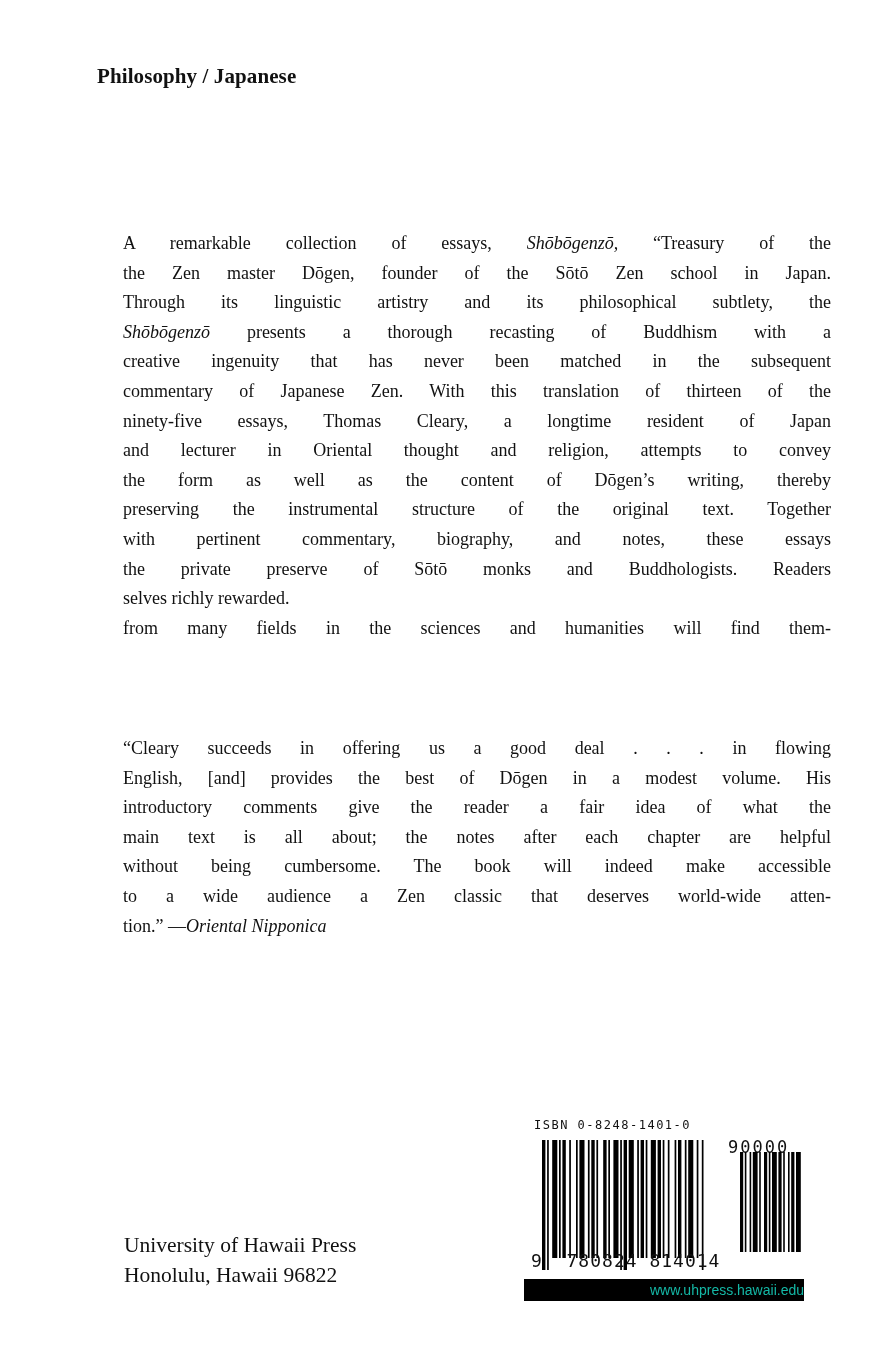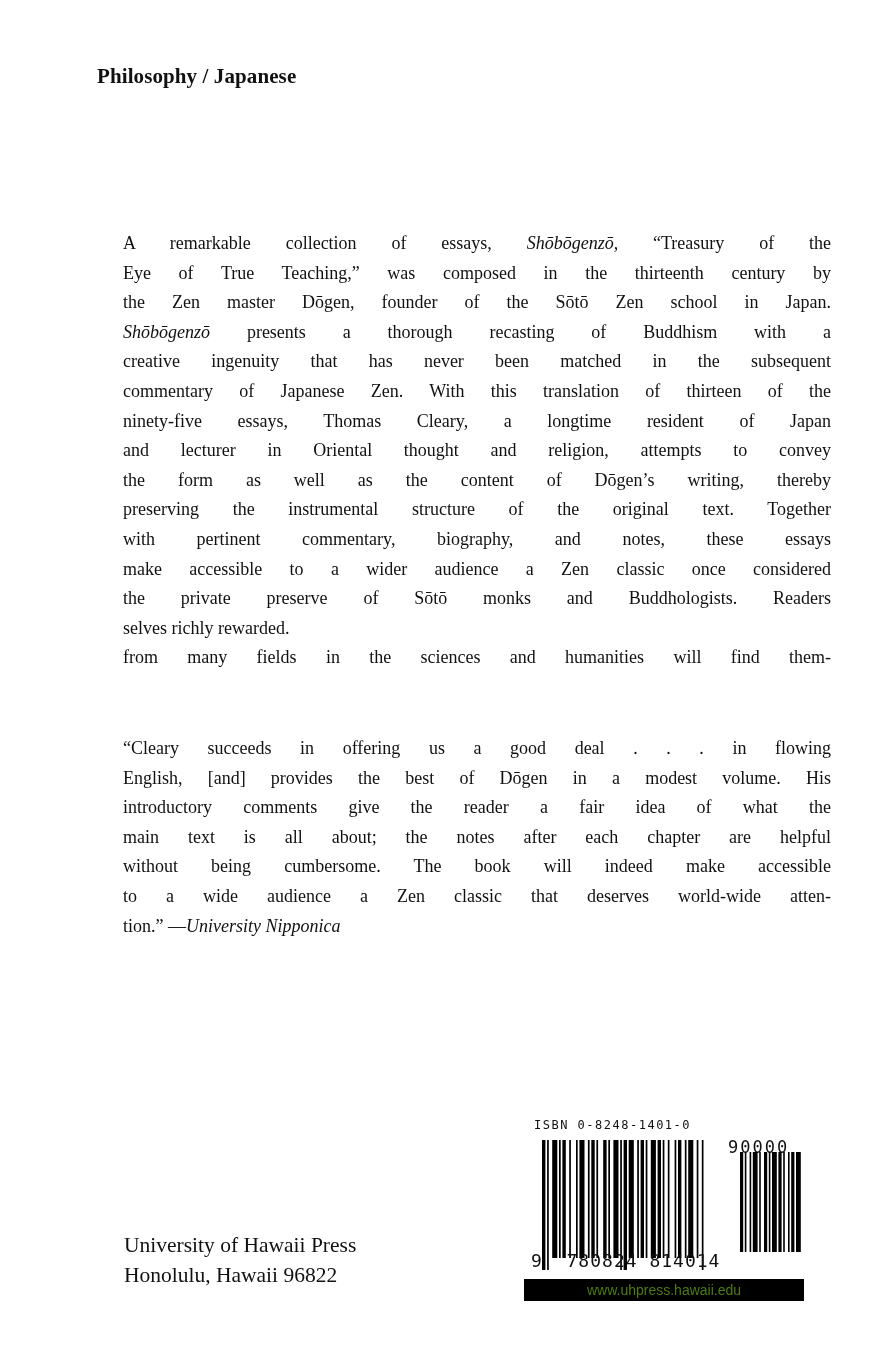--- a/index.html
+++ b/index.html
@@ -33,54 +33,53 @@
   .price-label {
     position: absolute; left: 728px; top: 1137px;
     font-family: "DejaVu Sans Mono", monospace; font-size: 17px; letter-spacing: 2px;
   }
   .ean-digits {
     position: absolute; left: 531px; top: 1250px;
     font-family: "DejaVu Sans Mono", monospace; font-size: 18px; letter-spacing: 1px;
   }
   .url-bar {
     position: absolute; left: 524px; top: 1279px; width: 280px; height: 22px;
-    background: #000; color: #4d7c0f; text-align: center;
+    background: #000; color: #14b8a6; text-align: right;
     font-family: "Liberation Sans", sans-serif; font-size: 14px; line-height: 22px;
   }
 </style>
 </head>
 <body>
 
 <div class="category">Philosophy / Japanese</div>
 
 <div class="para" id="desc">
     <span class="line"><span>A remarkable collection of essays, </span><em>Shōbōgenzō,</em><span> “Treasury of the</span></span>
-    <span class="line"><span>Eye of True Teaching,” was composed in the thirteenth century by</span></span>
     <span class="line"><span>the Zen master Dōgen, founder of the Sōtō Zen school in Japan.</span></span>
+    <span class="line"><span>Through its linguistic artistry and its philosophical subtlety, the</span></span>
     <span class="line"><em>Shōbōgenzō</em><span> presents a thorough recasting of Buddhism with a</span></span>
     <span class="line"><span>creative ingenuity that has never been matched in the subsequent</span></span>
     <span class="line"><span>commentary of Japanese Zen. With this translation of thirteen of the</span></span>
     <span class="line"><span>ninety-five essays, Thomas Cleary, a longtime resident of Japan</span></span>
     <span class="line"><span>and lecturer in Oriental thought and religion, attempts to convey</span></span>
     <span class="line"><span>the form as well as the content of Dōgen’s writing, thereby</span></span>
     <span class="line"><span>preserving the instrumental structure of the original text. Together</span></span>
     <span class="line"><span>with pertinent commentary, biography, and notes, these essays</span></span>
-    <span class="line"><span>make accessible to a wider audience a Zen classic once considered</span></span>
     <span class="line"><span>the private preserve of Sōtō monks and Buddhologists. Readers</span></span>
     <span class="line last"><span>selves richly rewarded.</span></span>
     <span class="line"><span>from many fields in the sciences and humanities will find them-</span></span>
   </div>
 <div class="para" id="quote">
     <span class="line"><span>“Cleary succeeds in offering us a good deal . . . in flowing</span></span>
     <span class="line"><span>English, [and] provides the best of Dōgen in a modest volume. His</span></span>
     <span class="line"><span>introductory comments give the reader a fair idea of what the</span></span>
     <span class="line"><span>main text is all about; the notes after each chapter are helpful</span></span>
     <span class="line"><span>without being cumbersome. The book will indeed make accessible</span></span>
     <span class="line"><span>to a wide audience a Zen classic that deserves world-wide atten-</span></span>
-    <span class="line last"><span>tion.” —</span><em>University Nipponica</em></span>
+    <span class="line last"><span>tion.” —</span><em>Oriental Nipponica</em></span>
   </div>
 
 <div class="publisher">
   <div>University of Hawaii Press</div>
   <div>Honolulu, Hawaii 96822</div>
 </div>
 
 <div class="isbn-label">ISBN 0-8248-1401-0</div>
 <div class="price-label">90000</div>
 <svg class="barcode" viewBox="0 0 270 135" preserveAspectRatio="none">

